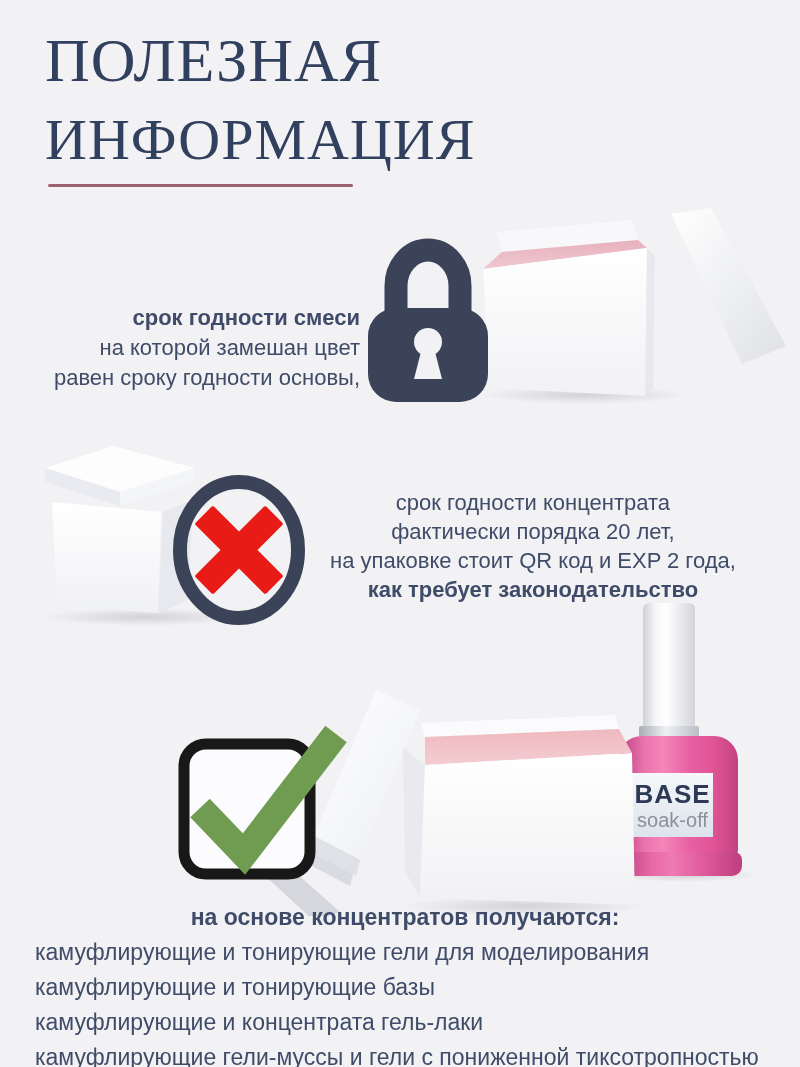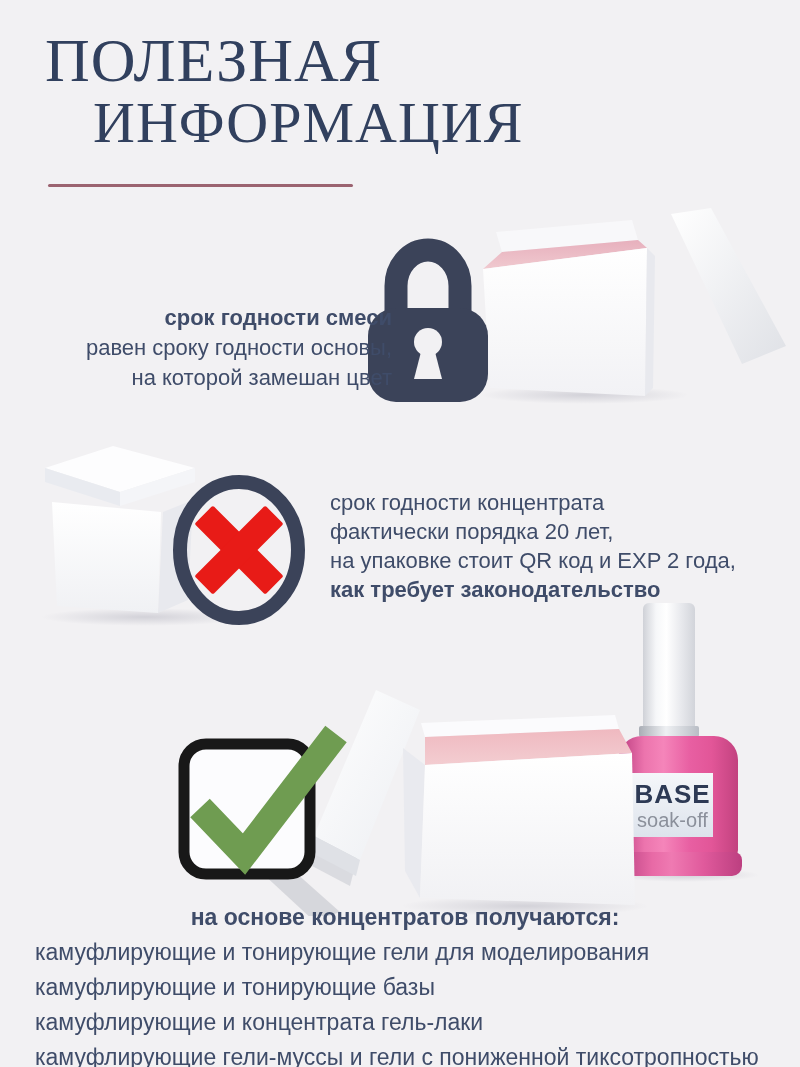--- a/index.html
+++ b/index.html
@@ -13,35 +13,35 @@
     margin:0 auto;
   }
   
   .title1{
     position:absolute;left:45px;top:28px;
     font-family:"Liberation Serif", serif;
     font-weight:400;font-size:62px;line-height:1.05;
     letter-spacing:1px;color:#31405e;
   }
   .title2{
-    position:absolute;left:45px;top:93px;
+    position:absolute;left:45px;top:110px;
     font-family:"Liberation Serif", serif;
     font-weight:400;font-size:58px;line-height:1.05;
-    letter-spacing:1px;color:#31405e;margin-left:48px;
+    letter-spacing:1px;color:#31405e;
   }
   .divider{
     position:absolute;left:48px;top:184px;
     width:305px;height:3px;background:#9b6370;border-radius:2px;
   }
   
   .txt{position:absolute;font-size:22px;line-height:30px;color:#3f4c69;z-index:6;}
   .txt .b{font-weight:700;}
-  .txt-right{text-align:right;padding-left:32px;}
+  .txt-right{text-align:right;}
   .mix-text{left:0;top:303px;width:360px;}
-  .conc-text{left:330px;top:488px;line-height:29px;}
+  .conc-text{left:330px;top:488px;line-height:29px;text-align:center;}
   .footer-text{left:35px;top:900px;width:740px;font-size:23px;line-height:35px;}
   .footer-text .b{font-weight:700;text-align:center;}
   
   .abs{position:absolute;}
   .shadow{
     position:absolute;border-radius:50%;
     background:radial-gradient(ellipse at center, rgba(85,85,110,0.20) 0%, rgba(85,85,110,0) 70%);
     z-index:0;
   }
   
@@ -110,22 +110,22 @@
 
   <svg class="abs" style="left:366px;top:222px;z-index:2;" width="124" height="180" viewBox="0 0 124 180">
     <path d="M30,100 V64 a32,36 0 0 1 64,0 V100" fill="none" stroke="#3b4359" stroke-width="23"></path>
     <rect x="2" y="86" width="120" height="94" rx="28" fill="#3b4359"></rect>
     <circle cx="62" cy="120" r="14" fill="#f2f1f3"></circle>
     <path d="M56,126 L48,157 L76,157 L68,126 Z" fill="#f2f1f3"></path>
   </svg>
 
   <div class="txt txt-right mix-text">
     <div class="b">срок годности смеси</div>
+    <div>на которой замешан цвет</div>
     <div>равен сроку годности основы,</div>
-    <div>на которой замешан цвет</div>
   </div>
 
   <div class="shadow" style="left:40px;top:608px;width:210px;height:18px;"></div>
 
   <svg class="abs" style="left:28px;top:443px;" width="265" height="190" viewBox="0 0 265 190">
     <defs>
       <linearGradient id="face2g" x1="0" y1="0" x2="0" y2="1">
         <stop offset="0" stop-color="#ffffff"></stop>
           <stop offset="1" stop-color="#f0f1f4"></stop>
       </linearGradient>

